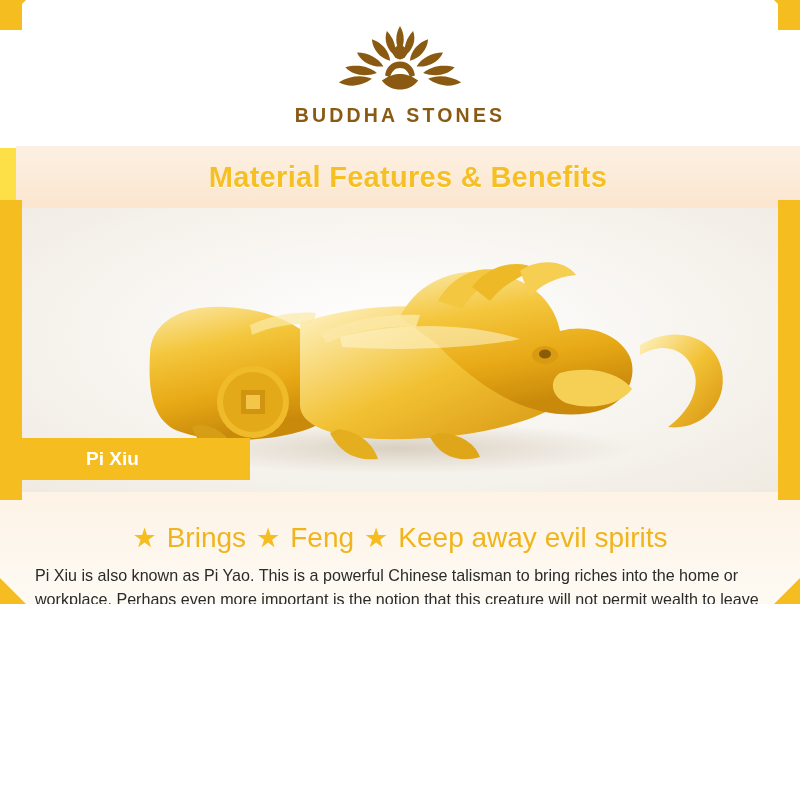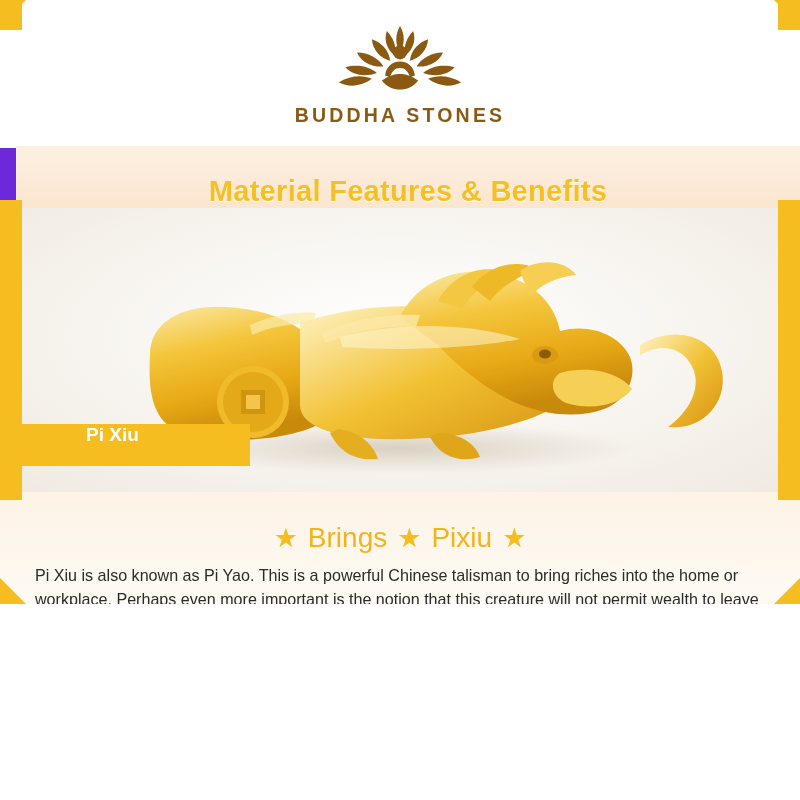--- a/index.html
+++ b/index.html
@@ -5,21 +5,21 @@
   * { box-sizing: border-box; }
   html, body {
     margin: 0; padding: 0;
     width: 800px; height: 800px;
     font-family: "Liberation Sans", sans-serif;
     overflow: hidden;
   }
   #page {
     position: relative;
     width: 800px; height: 604px;
-    background: #6d28d9;
+    background: #fde047;
     overflow: hidden;
     padding-left: 20px;
   }
 
   
   .corner {
     position: absolute;
     width: 0; height: 0;
     z-index: 5;
   }
@@ -87,21 +87,21 @@
   }
 
   
   .title-band {
     position: absolute;
     top: 146px; left: 16px; right: 0;
     height: 62px;
     background: linear-gradient(180deg,#fdf0e2 0%, #fbe6cf 100%);
     z-index: 3;
     display: flex;
-    align-items: flex-end;
+    align-items: center;
     justify-content: center;
   }
   .title-band .title-text {
     font-size: 29px;
     font-weight: bold;
     color: #f6bf24;
     letter-spacing: 0.3px;
     text-shadow: 0 1px 0 #fff;
   }
 
@@ -113,27 +113,27 @@
     background: radial-gradient(ellipse at 50% 45%, #ffffff 0%, #f7f4ef 55%, #efe9e0 100%);
     overflow: hidden;
     z-index: 1;
   }
   .pixiu-svg { position: absolute; top: 0; left: 0; width: 100%; height: 100%; }
 
   
   .caption-tab {
     position: absolute;
     left: 22px;
-    top: 424px;
+    top: 438px;
     width: 228px;
     height: 42px;
     background: #f5bd1f;
     z-index: 6;
     display: flex;
-    align-items: flex-start;
+    align-items: center;
   }
   .caption-tab .caption-text {
     margin-left: 64px;
     color: #ffffff;
     font-weight: bold;
     font-size: 19px;
   }
 
   
   .bottom {
@@ -272,19 +272,20 @@
 
   <div class="caption-tab">
     <span class="caption-text">Pi Xiu</span>
   </div>
 
   <div class="bottom">
     <div class="benefits">
       <span class="star">★</span>
       <span class="bitem">Brings</span>
       <span class="star">★</span>
-      <span class="bitem">Pixiu</span>
+      <span class="bitem">Feng</span>
       <span class="star">★</span>
+      <span class="bitem">Keep away evil spirits</span>
     </div>
     <p class="body-text">Pi Xiu is also known as Pi Yao. This is a powerful Chinese talisman to bring riches into the home or workplace. Perhaps even more important is the notion that this creature will not permit wealth to leave the home or workplace. Pi Xiu is especially popular among business people, investors and gamblers in Asia. It is regarded as a dominant attractor of money. The Pixiu provides a minimum of six blessings as follows: Conducts good luck and fortune, Generate good Feng Shui or earth luck, Enhances wealth and riches, Protects individuals and building, Protects against evil forces, obstacles, and hardship, Brings unexpected windfall luck, One of the popular ways to retain a Pixiu is to wear it on a bracelet.</p>
   </div>
 
 </div>
 
 </body></html>

